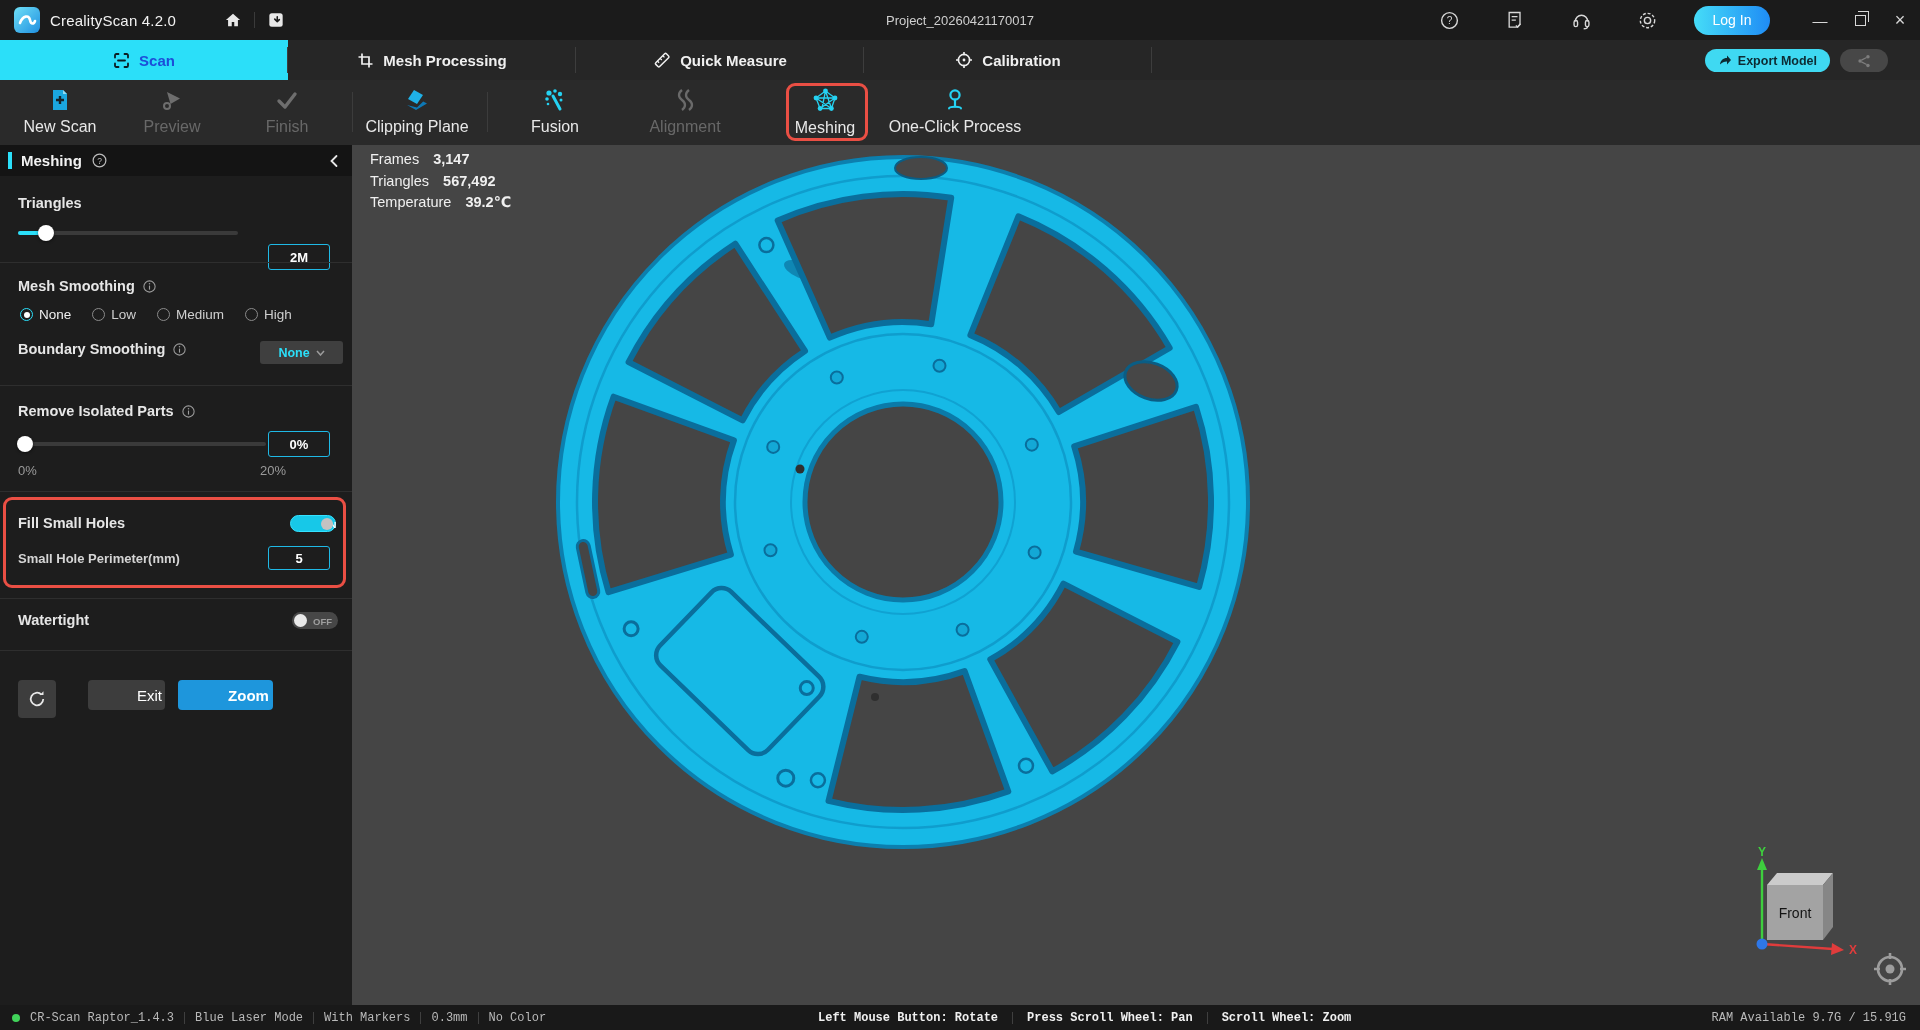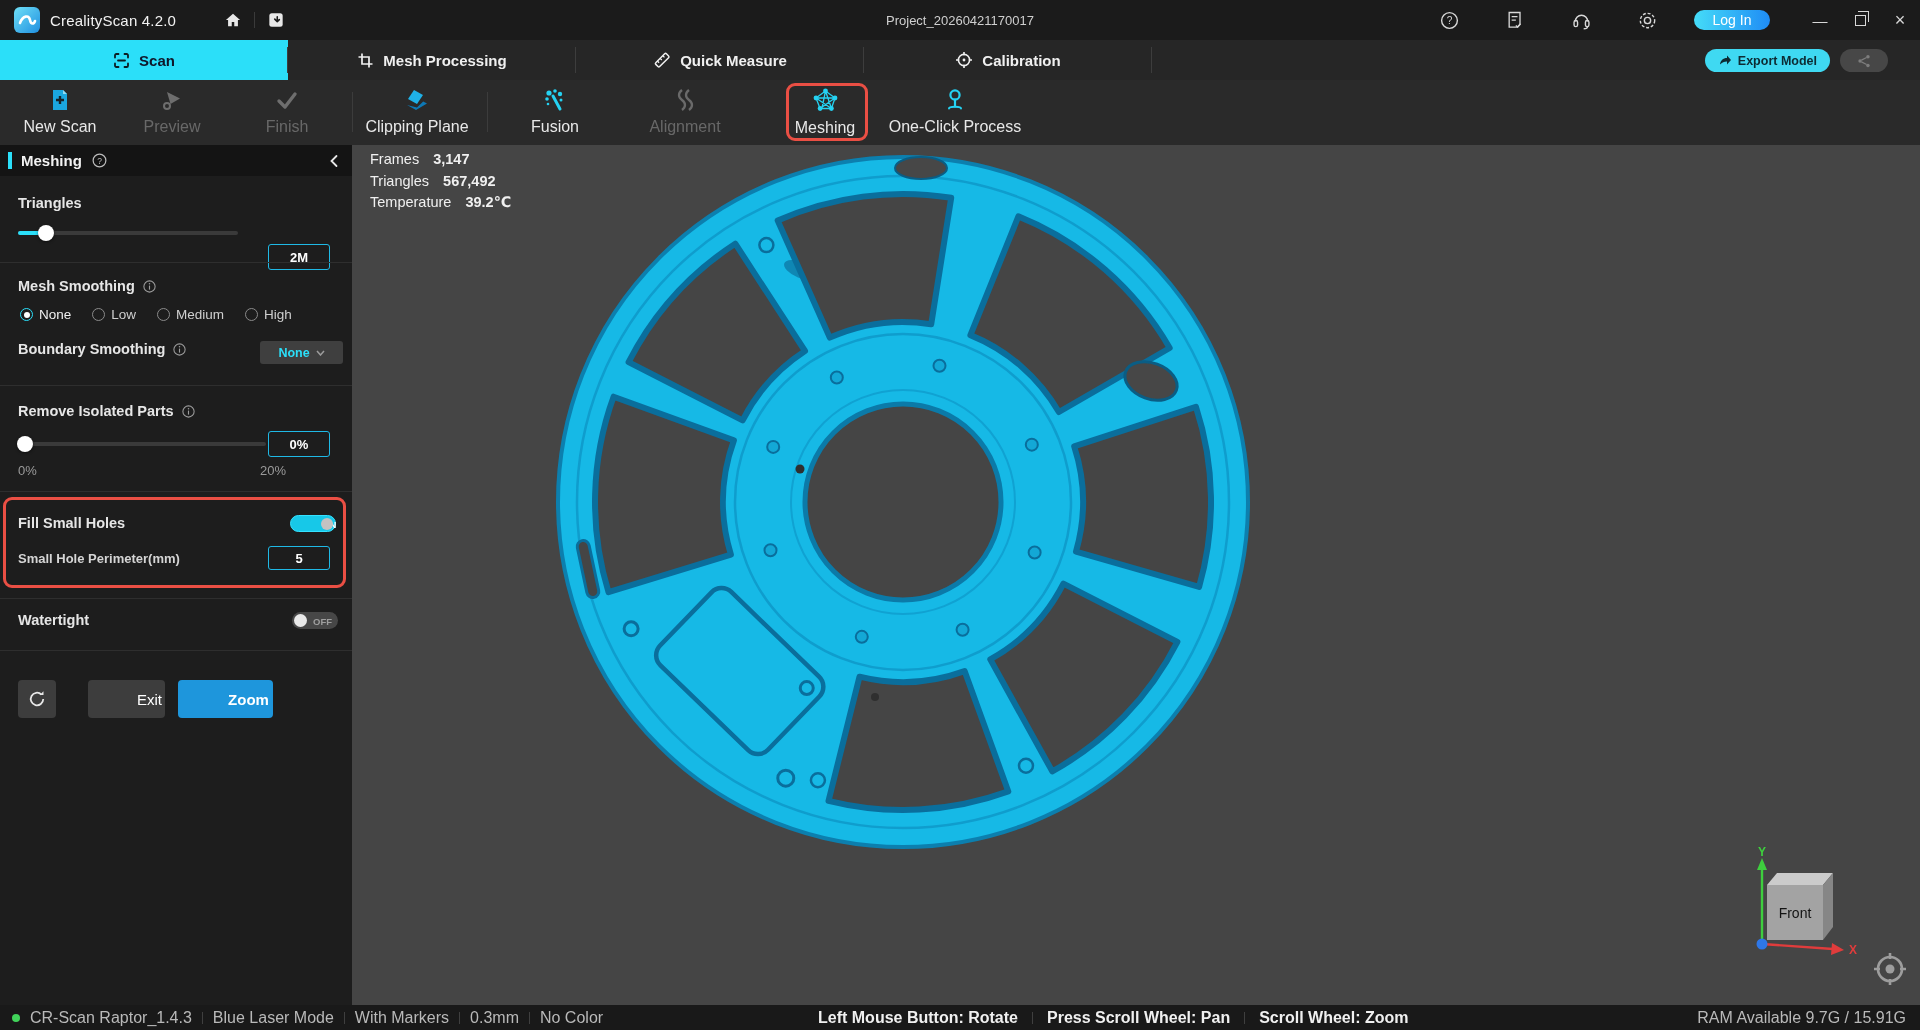--- a/index.html
+++ b/index.html
@@ -10,34 +10,34 @@
   
   .titlebar { position:absolute; top:0; left:0; width:1920px; height:40px; background:#1b1b1b;
               display:flex; align-items:center; }
   .applogo { width:26px; height:26px; margin-left:14px; border-radius:6px;
              background:linear-gradient(135deg,#6fe0f7,#1f8fe0); position:relative; }
   .appname { color:#f2f2f2; font-size:15px; font-weight:normal; margin-left:10px; letter-spacing:.2px; }
   .tb-icon { width:22px; height:22px; display:flex; align-items:center; justify-content:center; }
   .tb-sep { width:1px; height:16px; background:#3a3a3a; margin:0 10px; }
   .proj { position:absolute; left:50%; transform:translateX(-50%); color:#cfcfcf; font-size:13px; }
   .tb-right { position:absolute; right:0; top:0; height:40px; display:flex; align-items:center; }
-  .login { width:76px; height:20px; border-radius:15px; border:none; cursor:pointer;
+  .login { width:76px; height:29px; border-radius:15px; border:none; cursor:pointer;
            background:linear-gradient(90deg,#45dcf8,#1f8cf5); color:#fff; font-size:14px;
            font-family:inherit; margin-right:30px; }
   .winbtn { width:40px; height:40px; display:flex; align-items:center; justify-content:center;
             color:#d8d8d8; font-size:15px; }
   .restore-glyph { width:11px; height:11px; border:1.4px solid #d8d8d8; position:relative; }
   .restore-glyph::before { content:""; position:absolute; left:2px; top:-5px; width:10px; height:10px;
             border:1.4px solid #d8d8d8; border-left:none; border-bottom:none; }
 
   
   .tabbar { position:absolute; top:40px; left:0; width:1920px; height:40px; background:#262626; }
   .tab { position:absolute; top:0; height:40px; width:288px; display:flex; align-items:center;
          justify-content:center; gap:9px; color:#f0f0f0; font-size:15px; font-weight:bold; cursor:pointer; }
-  .tab.active { background:#2BDFF9; color:#0f172a; }
+  .tab.active { background:#2BDFF9; color:#1d4ed8; }
   .tabline { position:absolute; top:7px; width:1px; height:26px; background:#3d3d3d; }
   .export-btn { position:absolute; right:90px; top:9px; height:23px; padding:0 13px; border-radius:12px;
                 background:#3fd9f2; color:#0d2b33; font-size:12.5px; font-weight:bold;
                 display:flex; align-items:center; gap:6px; cursor:pointer; }
   .share-btn { position:absolute; right:32px; top:9px; width:48px; height:23px; border-radius:12px;
                background:#474747; display:flex; align-items:center; justify-content:center; }
 
   
   .toolbar { position:absolute; top:80px; left:0; width:1920px; height:65px; background:#2a2a2a; }
   .titem { position:absolute; top:7px; width:120px; display:flex; flex-direction:column;
@@ -80,37 +80,37 @@
   .toggle.on { background:#17c8e8; border:1px solid #35e2ff; }
   .toggle.on .tg-text { position:absolute; left:7px; top:3px; font-size:9.5px; font-weight:bold; color:#fff;margin-left:24px; }
   .toggle.on .knob { position:absolute; right:2px; top:1.5px; width:12.5px; height:12.5px; border-radius:50%;
                      background:#c2c2c2; }
   .toggle.off { background:#474747; }
   .toggle.off .tg-text { position:absolute; right:6px; top:3.5px; font-size:9.5px; font-weight:bold; color:#9f9f9f; }
   .toggle.off .knob { position:absolute; left:2px; top:2px; width:13px; height:13px; border-radius:50%;
                       background:#e9e9e9; }
   .iconbtn { position:absolute; width:38px; height:38px; border-radius:4px; background:#3d3d3d;
              display:flex; align-items:center; justify-content:center; cursor:pointer; }
-  .btn { position:absolute; height:38px; border:none; border-radius:4px; color:#fff; font-size:15px;
+  .btn { position:absolute; height:30px; border:none; border-radius:4px; color:#fff; font-size:15px;
          font-family:inherit; cursor:pointer;padding-left:46px; }
   .btn.exit { left:88px; width:77px; background:#3d3d3d; }
   .btn.apply { left:178px; width:95px; background:#1e96dc; font-weight:bold; }
 
   
   .viewport { position:absolute; top:145px; left:352px; width:1568px; height:860px; background:#454545;
               overflow:hidden; }
   .stats { position:absolute; left:18px; top:6px; }
   .stat { display:flex; gap:14px; margin-bottom:5.5px; color:#f0f0f0; font-size:14.5px; }
   .stat .sv { font-weight:bold; }
   .gizmo { position:absolute; left:1393px; top:702px; }
   .locate { position:absolute; left:1520px; top:806px; cursor:pointer; }
 
   
   .statusbar { position:absolute; top:1005px; left:0; width:1920px; height:25px; background:#191919;
-               display:flex; align-items:center; color:#b9b9b9; font-size:16px; }
+               display:flex; align-items:center; color:#b9b9b9; font-size:12px;font-family:Liberation Mono, monospace; }
   .sb-left { display:flex; align-items:center; gap:10px; margin-left:12px; }
   .sb-dot { width:8px; height:8px; border-radius:50%; background:#41d35a; }
   .sb-sep { width:1px; height:12px; background:#3f3f3f; }
   .sb-center { position:absolute; left:818px; display:flex; align-items:center; gap:14px; }
   .sb-center .hint { color:#f0f0f0; font-weight:bold; }
   .sb-right { position:absolute; right:14px; color:#b9b9b9; }
 </style>
 </head>
 <body>
 

